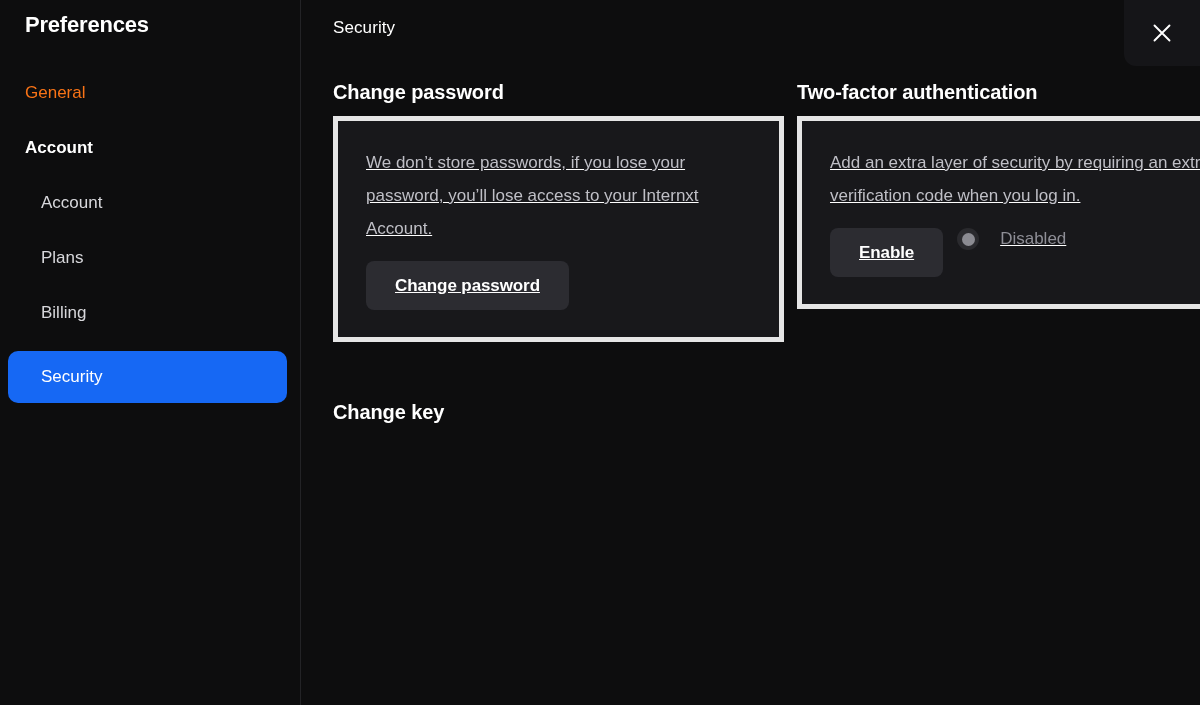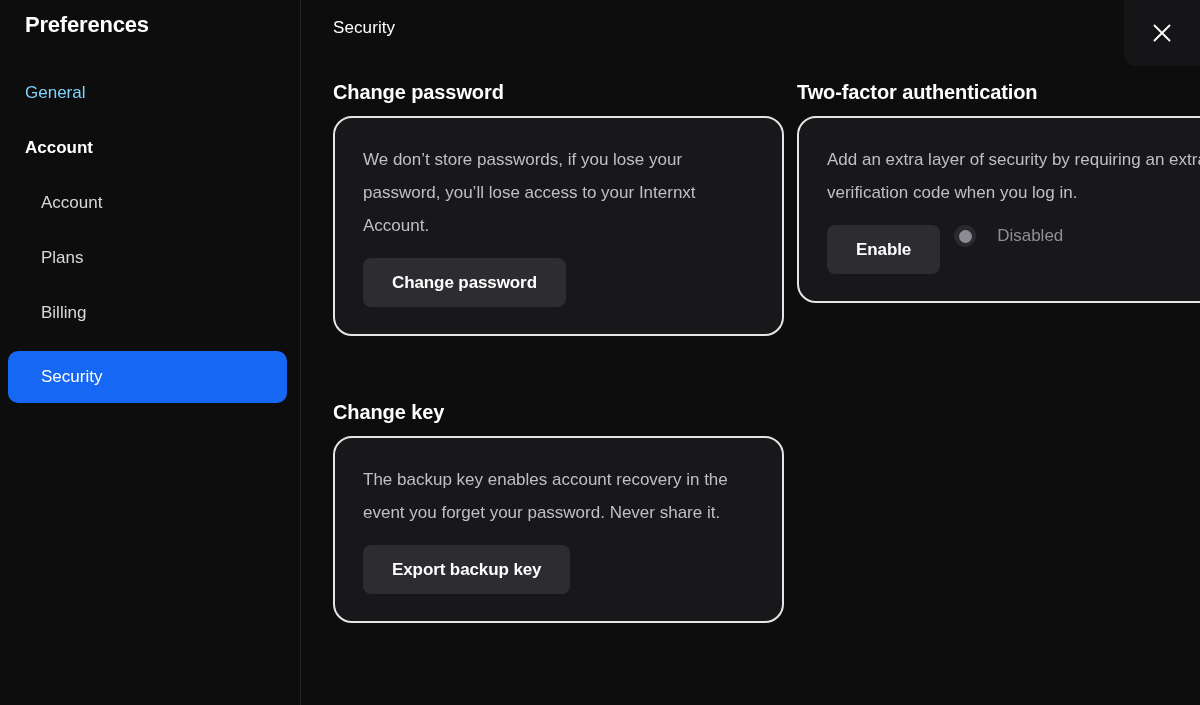--- a/index.html
+++ b/index.html
@@ -56,21 +56,21 @@
   }
 
   .nav-item {
     display: flex;
     align-items: center;
     height: 34px;
     margin: 0 14px 0 8px;
     padding: 0 0 0 17px;
     border-radius: 8px;
     font-size: 17px;
-    color: #7dd3fc;
+    color: #f97316;
     white-space: nowrap;
     cursor: pointer;
   }
 
   .nav-item.group-header {
     font-weight: 700;
     color: #ffffff;
     cursor: default;
   }
 
@@ -144,23 +144,24 @@
     font-size: 20px;
     font-weight: 700;
     color: #ffffff;
     letter-spacing: -0.1px;
     margin-bottom: 12px;
     white-space: nowrap;
   }
 
   .card {
     background: #18181b;
-    border: 2px solid #e5e5e5;
-    border-radius: 19px;
+    border: 5px solid #e5e5e5;
+    border-radius: 0;
     padding: 25px 28px 27px 28px;
+    text-decoration: underline;
   }
 
   .card-text {
     font-size: 17px;
     line-height: 33px;
     color: #bfbfc6;
     margin-bottom: 16px;
   }
 
   .card-actions {
@@ -294,23 +295,17 @@
                 <i></i>
               </span>
               <span class="status-label">Disabled</span>
             </div>
           </div>
         </div>
       </section>
 
       <section class="section col-left row-bottom">
         <h2 class="section-title">Change key</h2>
-        <div class="card">
-          <p class="card-text">The backup key enables account recovery in the event you forget your password. Never share it.</p>
-          <div class="card-actions">
-            <button class="btn">Export backup key</button>
-          </div>
-        </div>
       </section>
 
     </div>
   </main>
 </div>
 
 </body></html>

